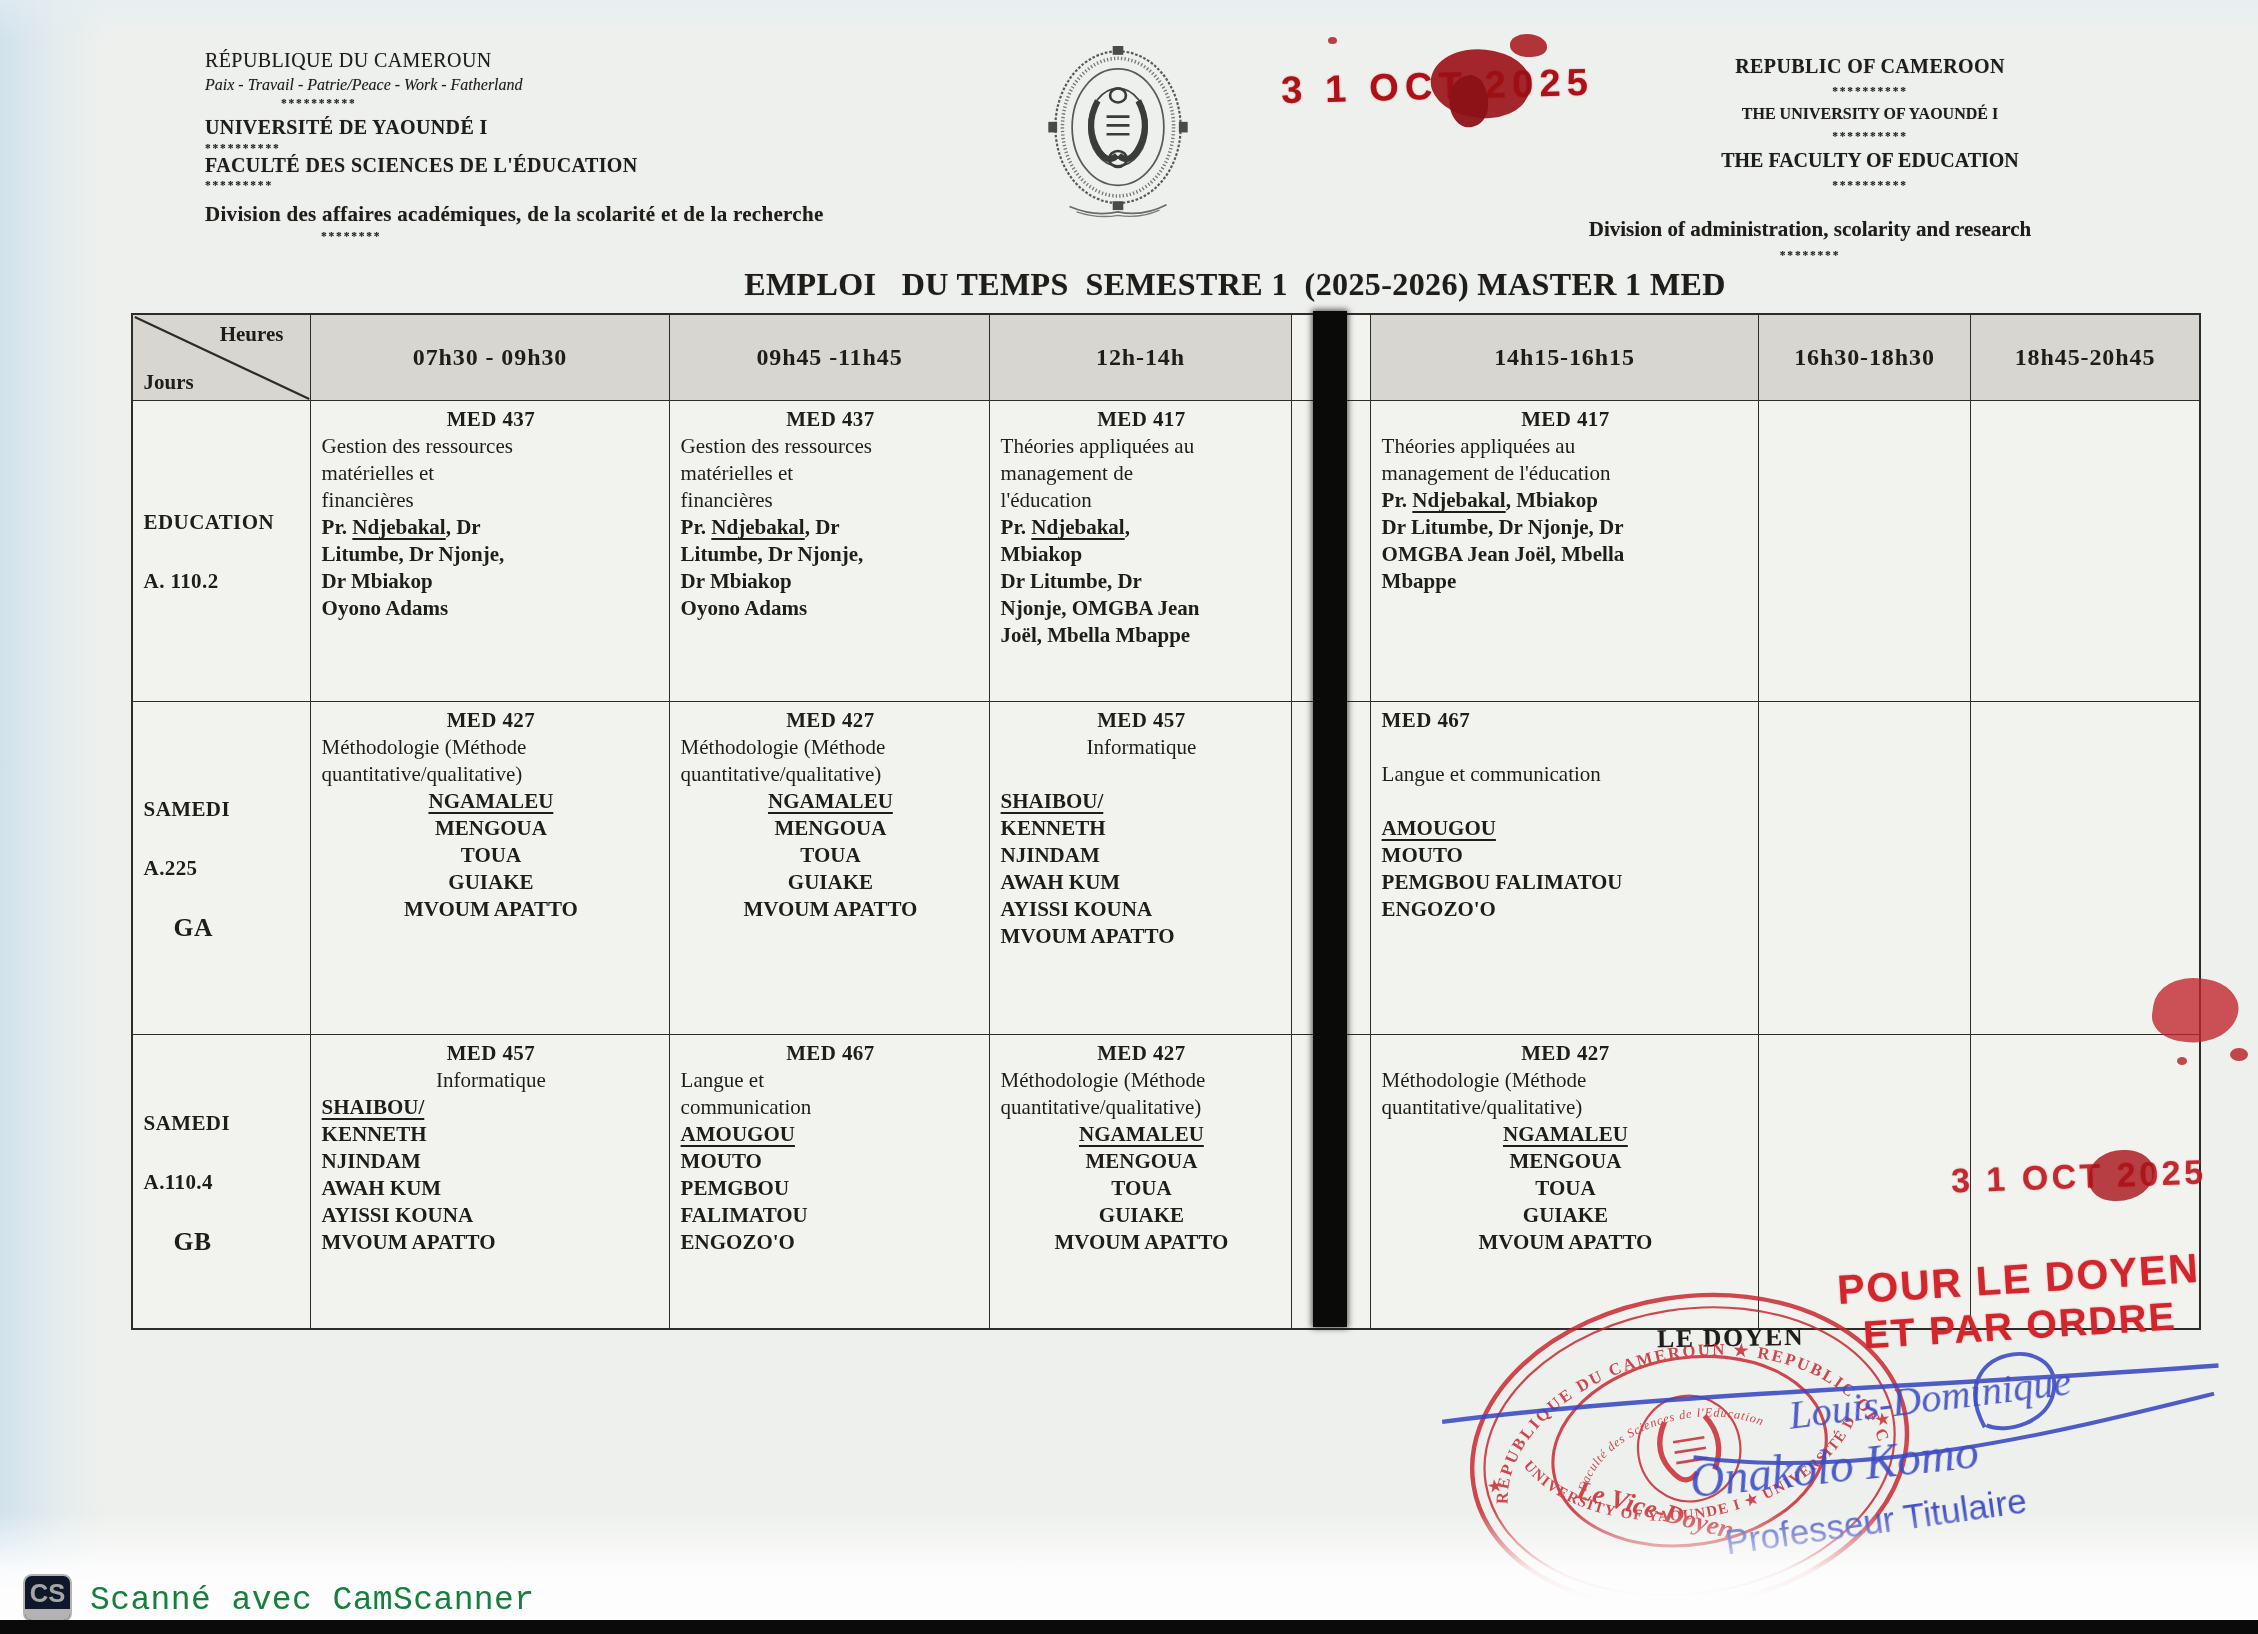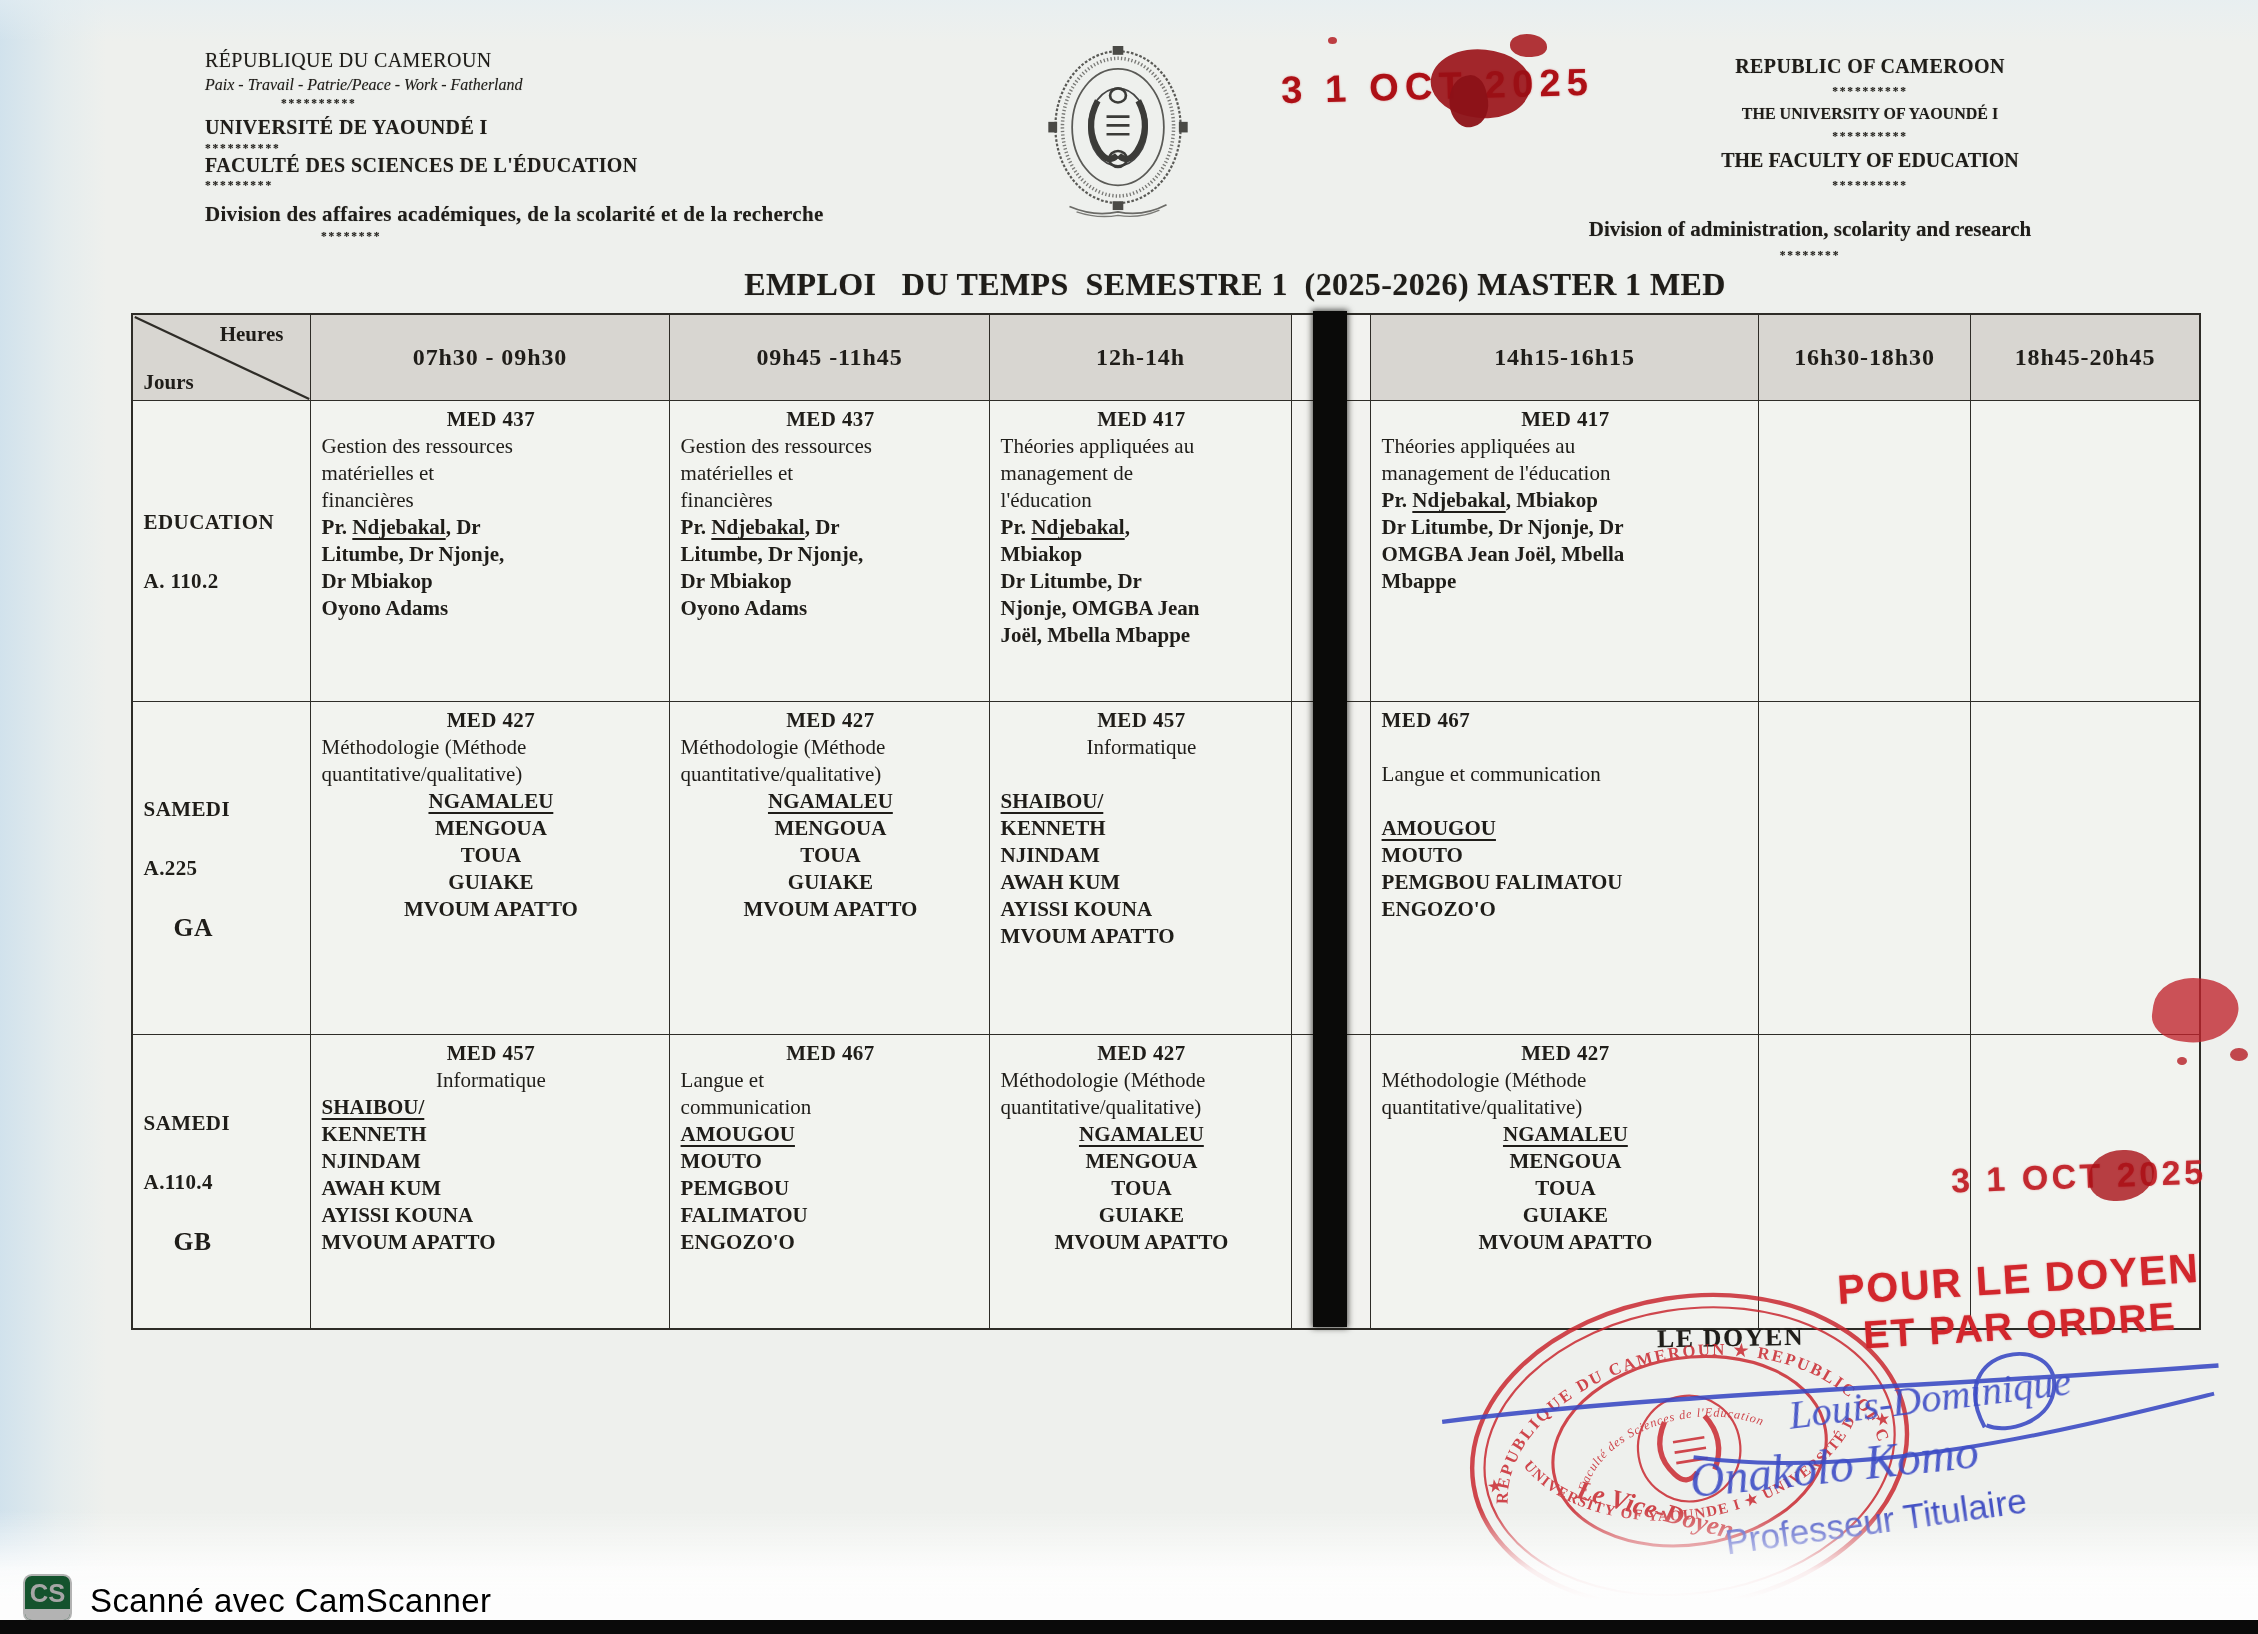--- a/index.html
+++ b/index.html
@@ -108,26 +108,26 @@
   .blot-b3{left:2177px;top:1057px;width:9.7px;height:8px;background:#b51d24;border-radius:50%;opacity:.8;}
   .blot-c{left:1328px;top:37px;width:8.8px;height:7px;background:#b01117;border-radius:50%;opacity:.8;}
 
   .round-seal{position:absolute;left:1438px;top:1288px;z-index:5;filter:blur(0.3px);}
   .sig{position:absolute;left:1376px;top:1323px;z-index:6;}
 
   
   .fade{position:absolute;left:0;top:1510px;width:2258px;height:111px;z-index:7;
       background:linear-gradient(to bottom, rgba(253,253,253,0), rgba(253,253,253,.92) 55%, #fdfdfd 80%);}
   .cs-badge{position:absolute;left:23px;top:1574px;width:49px;height:48px;z-index:8;
-      border:2.6px solid #b3b3b3;border-radius:8.8px;background:#14532d;
+      border:2.6px solid #b3b3b3;border-radius:8.8px;background:#0f172a;
       font-family:"Liberation Sans","DejaVu Sans",sans-serif;font-weight:bold;font-size:25.6px;color:#a6a6a6;
       display:flex;justify-content:center;align-items:flex-start;padding-top:2.6px;overflow:hidden;}
   .cs-badge::after{content:"";position:absolute;left:0;right:0;bottom:0;height:10.6px;background:#b3b3b3;}
   .cs-text{position:absolute;left:90px;top:1582px;z-index:8;
-      font-family:Liberation Sans, sans-serif;font-size:33px;color:#000000;letter-spacing:0.4px;}
+      font-family:Liberation Mono, monospace;font-size:33px;color:#15803d;letter-spacing:0.4px;}
   .bottom-bar{position:absolute;left:0;top:1620px;width:2258px;height:15px;background:#0a0a0a;z-index:9;}
 </style>
 </head>
 <body>
 
 <div class="edge-left"></div>
 <div class="edge-top"></div>
 
 <div class="hdr-left softink">
   <div class="country">RÉPUBLIQUE DU CAMEROUN</div>

